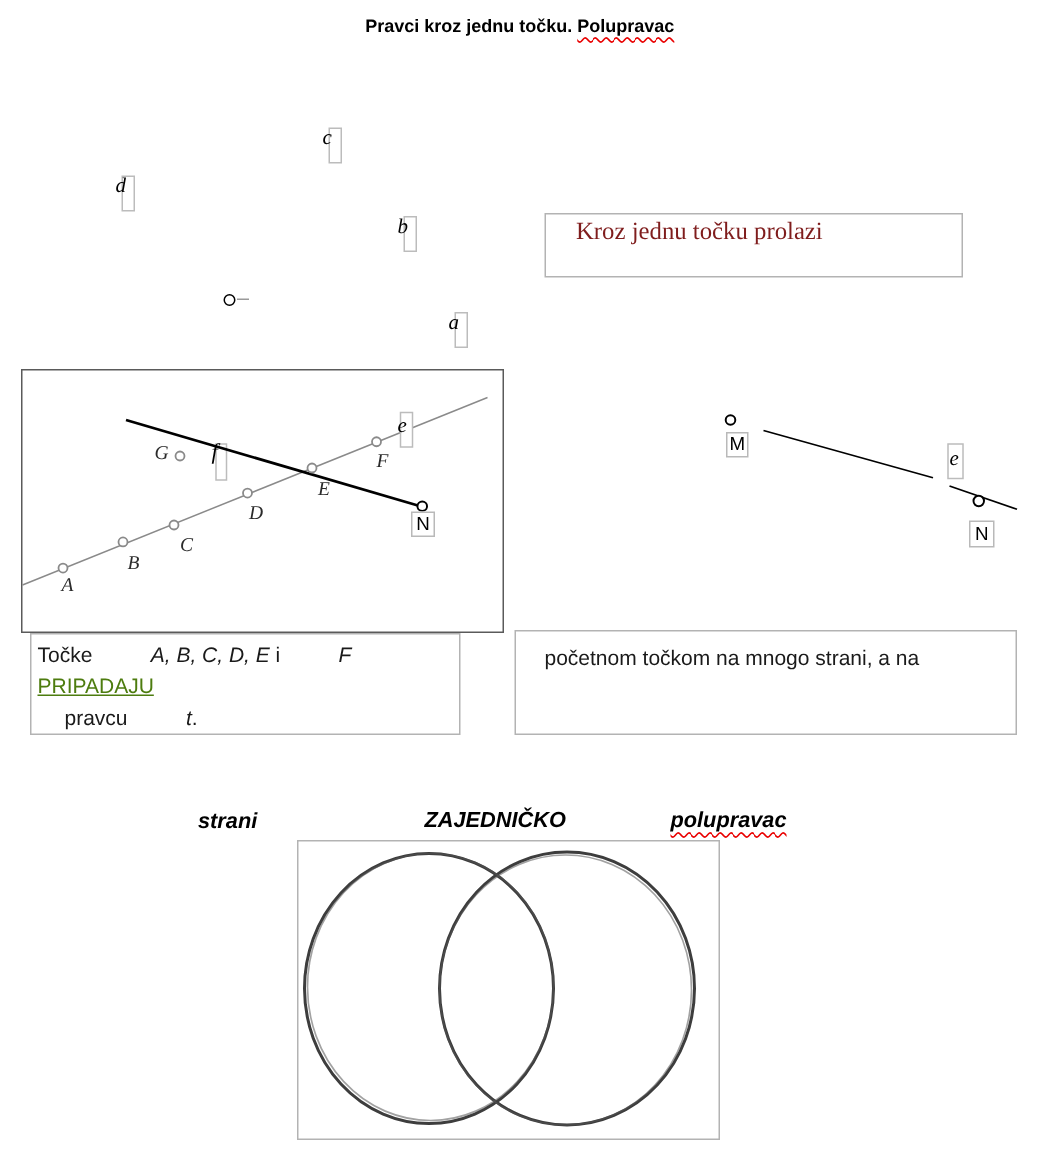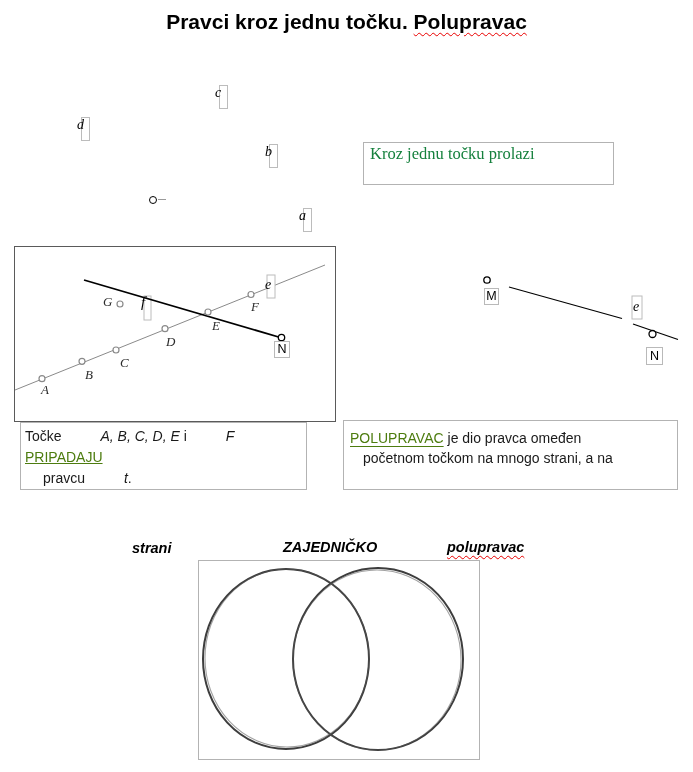--- a/index.html
+++ b/index.html
@@ -1,28 +1,28 @@
 <!DOCTYPE html>
 <html><head>
 <meta charset="utf-8">
 <style>
   html,body{margin:0;padding:0;background:#ffffff;}
   .page{position:relative;width:693px;height:772px;background:#fff;
         font-family:"Liberation Sans",sans-serif;color:#111;overflow:hidden;}
 
   
   .title{position:absolute;left:0;top:10px;width:100%;text-align:center;
-         font-weight:bold;font-size:21px;color:#000;}
+         font-weight:bold;font-size:12px;color:#000;}
   .wavy{text-decoration:underline wavy #e90000 1px;text-underline-offset:3px;}
   .red{color:#4d7c0f;text-decoration:underline;}
 
   
   .textframe{position:absolute;border:1px solid #b3b3b3;background:#fff;box-sizing:content-box;}
-  .info{left:363px;top:142px;width:237px;height:37px;padding:2px 6px;
-        font-family:"Liberation Serif",serif;font-size:16.5px;line-height:18.5px;color:#15803d;}
+  .info{left:363px;top:142px;width:237px;height:37px;padding:2px 20px;
+        font-family:"Liberation Serif",serif;font-size:16.5px;line-height:18.5px;color:#7f1d1d;}
   .membership{left:20px;top:422px;width:277px;height:60px;padding:3px 4px;
         font-size:14px;line-height:21px;color:#1a1a1a;}
   .membership .ind{margin-left:18px;}
   .definition{left:343px;top:420px;width:321px;height:59px;padding:7px 6px 2px 6px;
         font-size:14px;line-height:20px;color:#1a1a1a;}
   .definition .ind{padding-left:13px;}
   .membership i,.definition i{font-family:"Liberation Sans",sans-serif;margin-left:35px;}
 
   
   .figbox{position:absolute;left:14px;top:246px;width:320px;height:174px;
@@ -133,21 +133,20 @@
   <span class="boxed-pt" style="left:484px;top:288px;width:13px;height:15px;line-height:15px">M</span>
   <span class="ln-letter" style="left:633px;top:300px">e</span>
   <span class="boxed-pt" style="left:646px;top:347px;width:15px;height:16px;line-height:16px">N</span>
 
   <div class="textframe membership">
     <div><span>Točke </span><i>A, B, C, D, E</i><span> i </span><i>F</i><span> </span><span class="red">PRIPADAJU</span></div>
     <div class="ind"><span>pravcu </span><i>t</i><span>.</span></div>
   </div>
 
   <div class="textframe definition">
-    <div><span class="red wavy">POLUPRAVAC</span><span> je dio pravca omeđen</span></div>
     <div class="ind">početnom točkom na mnogo strani, a na</div>
   </div>
 
   <span class="venn-label" style="left:132px;top:540px">strani</span>
   <span class="venn-label" style="left:283px;top:539px">ZAJEDNIČKO</span>
   <span class="venn-label wavy" style="left:447px;top:539px">polupravac</span>
 
 </div>
 
 </body></html>

